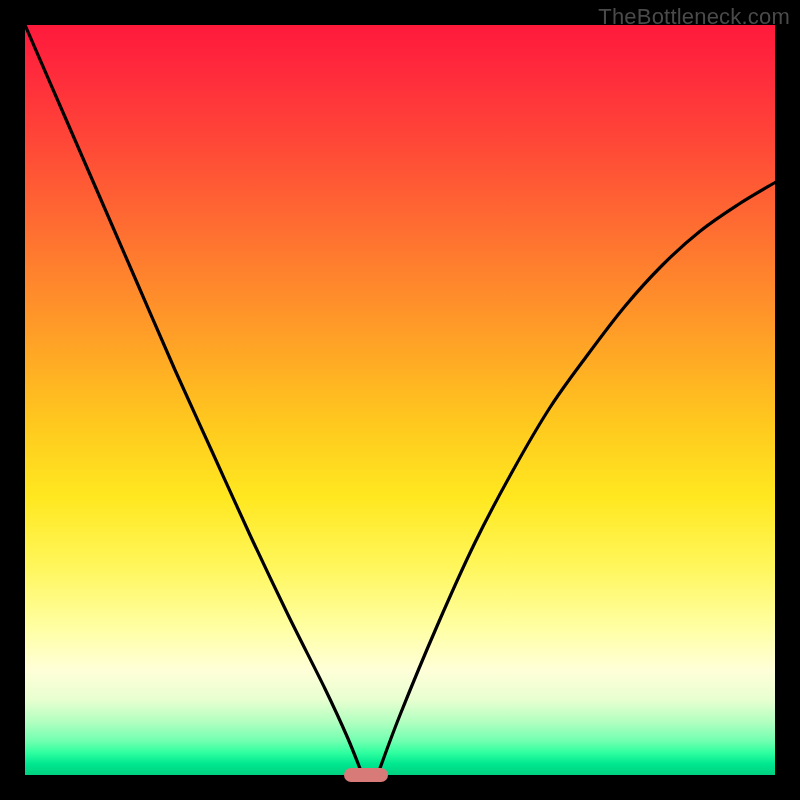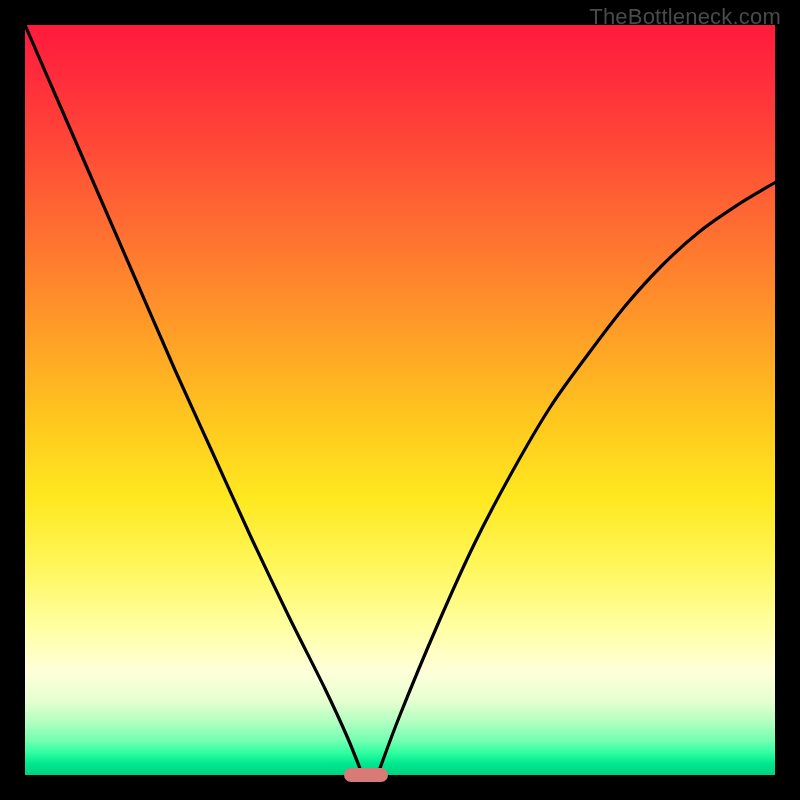--- a/index.html
+++ b/index.html
@@ -42,21 +42,21 @@
       #b0ffc0 93%,
       #70ffb0 95.5%,
       #30ffa0 97%,
       #00e890 98.5%,
       #00d080 100%
     );
   }
   .watermark {
     position: absolute;
     top: 4px;
-    right: 19px;
+    right: 10px;
     color: #4a4a4a;
     font-size: 22px;
     letter-spacing: 0.2px;
     font-weight: 500;
     user-select: none;
   }
   svg.curves {
     position: absolute;
     left: 0;
     top: 0;

